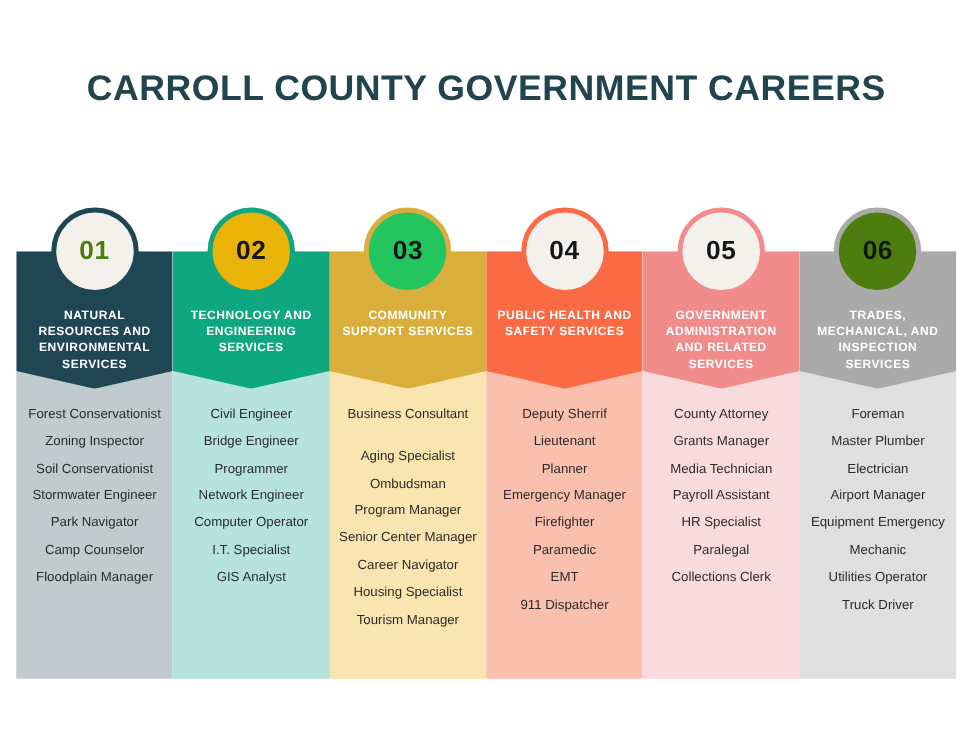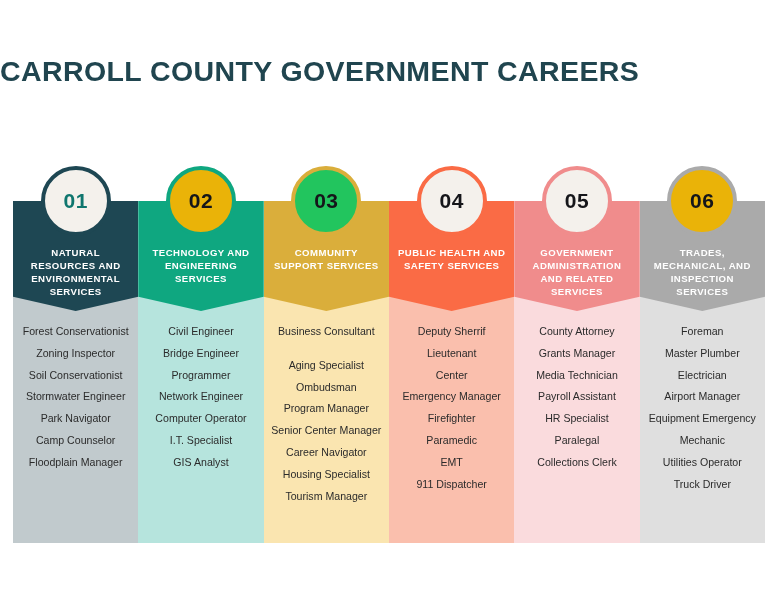--- a/index.html
+++ b/index.html
@@ -15,21 +15,21 @@
     font-family: "Liberation Sans", sans-serif;
     position: relative;
   }
 
   
   #page-title {
     position: absolute;
     top: 55px;
     left: 0;
     width: 778px;
-    text-align: left;
+    text-align: center;
     font-size: 28.5px;
     font-weight: bold;
     letter-spacing: 0.4px;
     color: #20454F;
     white-space: nowrap;
   }
 
   
   #columns {
     position: absolute;
@@ -129,21 +129,21 @@
 
 <h1 id="page-title" style="color: rgb(32, 69, 79);">CARROLL COUNTY GOVERNMENT CAREERS</h1>
 
 <div id="columns">
     <div class="column">
       <div class="col-body" style="background: rgb(193, 202, 205);"></div>
       <div class="col-header" style="background: rgb(30, 71, 83);">
         <div class="col-header-label" style="color: rgb(255, 255, 255);">NATURAL RESOURCES AND ENVIRONMENTAL SERVICES</div>
       </div>
       <div class="badge" style="background: rgb(244, 241, 236); border: 4px solid rgb(30, 71, 83);">
-        <span class="badge-num" style="color: #0f766e;">01</span>
+        <span class="badge-num" style="color: #4d7c0f;">01</span>
       </div>
       <div class="job-list">
         <div class="job-item" style="color: rgb(43, 43, 43);">Forest Conservationist</div>
         <div class="job-item" style="color: rgb(43, 43, 43);">Zoning Inspector</div>
         <div class="job-item" style="color: rgb(43, 43, 43);">Soil Conservationist</div>
         <div class="job-item" style="color: rgb(43, 43, 43);">Stormwater Engineer</div>
         <div class="job-item" style="color: rgb(43, 43, 43);">Park Navigator</div>
         <div class="job-item" style="color: rgb(43, 43, 43);">Camp Counselor</div>
         <div class="job-item" style="color: rgb(43, 43, 43);">Floodplain Manager</div>
       </div>
@@ -189,21 +189,21 @@
       <div class="col-body" style="background: rgb(250, 191, 173);"></div>
       <div class="col-header" style="background: rgb(250, 107, 69);">
         <div class="col-header-label" style="color: rgb(255, 255, 255);">PUBLIC HEALTH AND SAFETY SERVICES</div>
       </div>
       <div class="badge" style="background: rgb(244, 241, 236); border: 4px solid rgb(250, 107, 69);">
         <span class="badge-num" style="color: rgb(21, 22, 26);">04</span>
       </div>
       <div class="job-list">
         <div class="job-item" style="color: rgb(43, 43, 43);">Deputy Sherrif</div>
         <div class="job-item" style="color: rgb(43, 43, 43);">Lieutenant</div>
-        <div class="job-item" style="color: rgb(43, 43, 43);">Center</div>
+        <div class="job-item" style="color: rgb(43, 43, 43);">Planner</div>
         <div class="job-item" style="color: rgb(43, 43, 43);">Emergency Manager</div>
         <div class="job-item" style="color: rgb(43, 43, 43);">Firefighter</div>
         <div class="job-item" style="color: rgb(43, 43, 43);">Paramedic</div>
         <div class="job-item" style="color: rgb(43, 43, 43);">EMT</div>
         <div class="job-item" style="color: rgb(43, 43, 43);">911 Dispatcher</div>
       </div>
     </div>
     <div class="column">
       <div class="col-body" style="background: rgb(250, 219, 221);"></div>
       <div class="col-header" style="background: rgb(240, 140, 140);">
@@ -220,21 +220,21 @@
         <div class="job-item" style="color: rgb(43, 43, 43);">HR Specialist</div>
         <div class="job-item" style="color: rgb(43, 43, 43);">Paralegal</div>
         <div class="job-item" style="color: rgb(43, 43, 43);">Collections Clerk</div>
       </div>
     </div>
     <div class="column">
       <div class="col-body" style="background: rgb(223, 223, 223);"></div>
       <div class="col-header" style="background: rgb(170, 170, 170);">
         <div class="col-header-label" style="color: rgb(255, 255, 255);">TRADES, MECHANICAL, AND INSPECTION SERVICES</div>
       </div>
-      <div class="badge" style="background: #eab308; border: 4px solid rgb(170, 170, 170);">
+      <div class="badge" style="background: #4d7c0f; border: 4px solid rgb(170, 170, 170);">
         <span class="badge-num" style="color: rgb(21, 22, 26);">06</span>
       </div>
       <div class="job-list">
         <div class="job-item" style="color: rgb(43, 43, 43);">Foreman</div>
         <div class="job-item" style="color: rgb(43, 43, 43);">Master Plumber</div>
         <div class="job-item" style="color: rgb(43, 43, 43);">Electrician</div>
         <div class="job-item" style="color: rgb(43, 43, 43);">Airport Manager</div>
         <div class="job-item" style="color: rgb(43, 43, 43);">Equipment Emergency</div>
         <div class="job-item" style="color: rgb(43, 43, 43);">Mechanic</div>
         <div class="job-item" style="color: rgb(43, 43, 43);">Utilities Operator</div>

